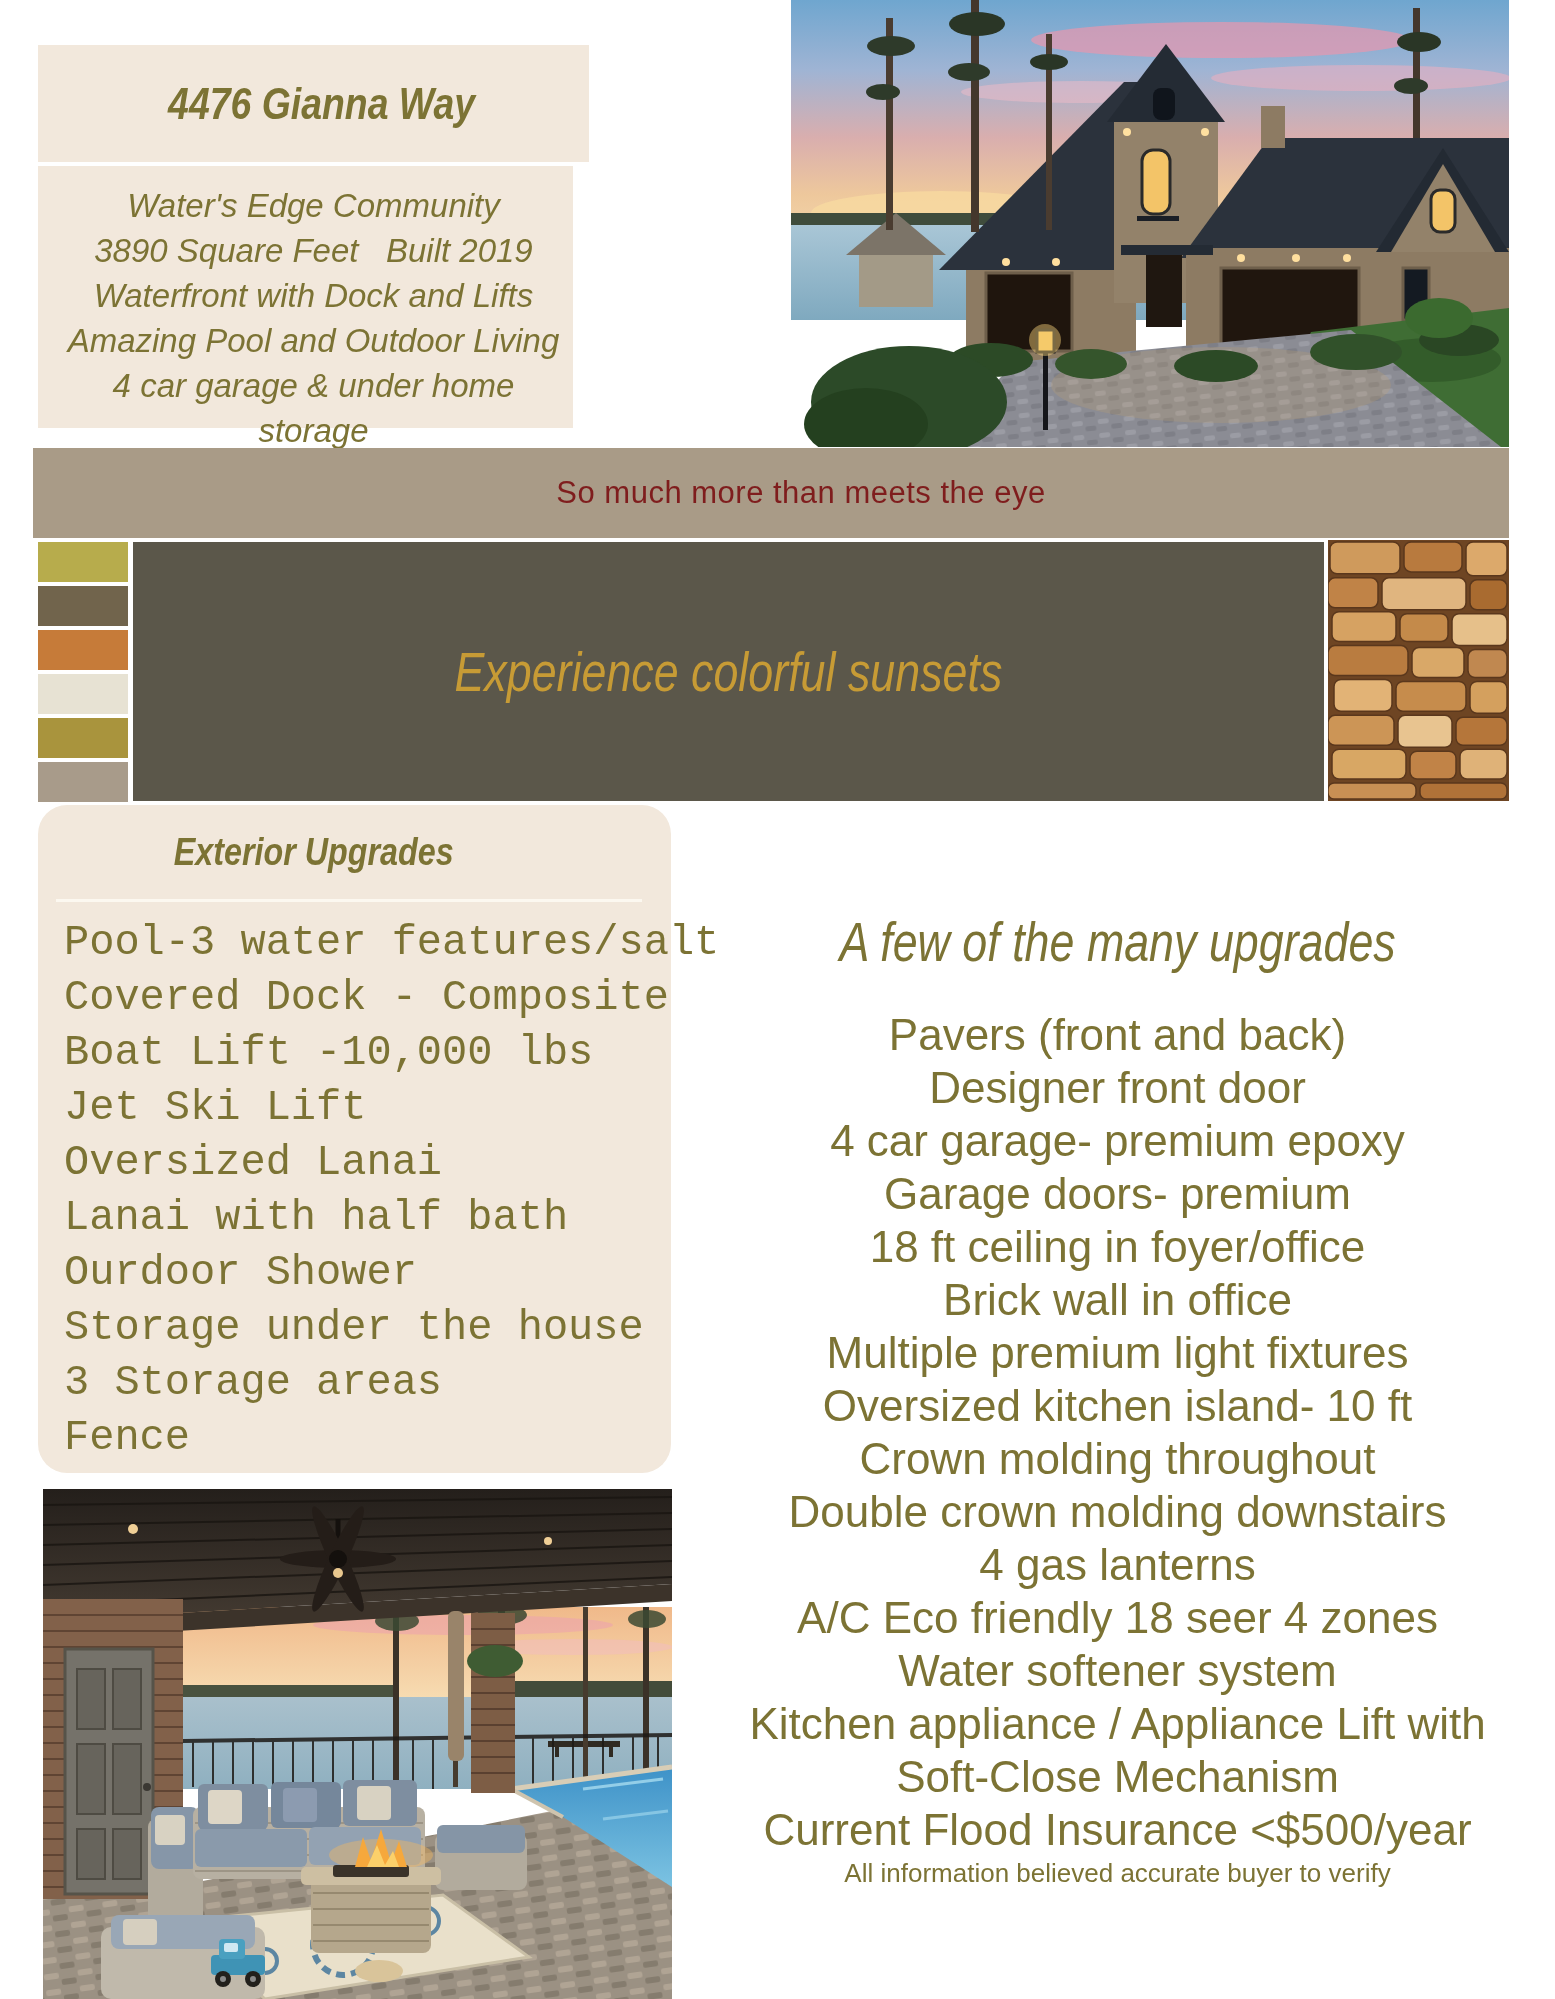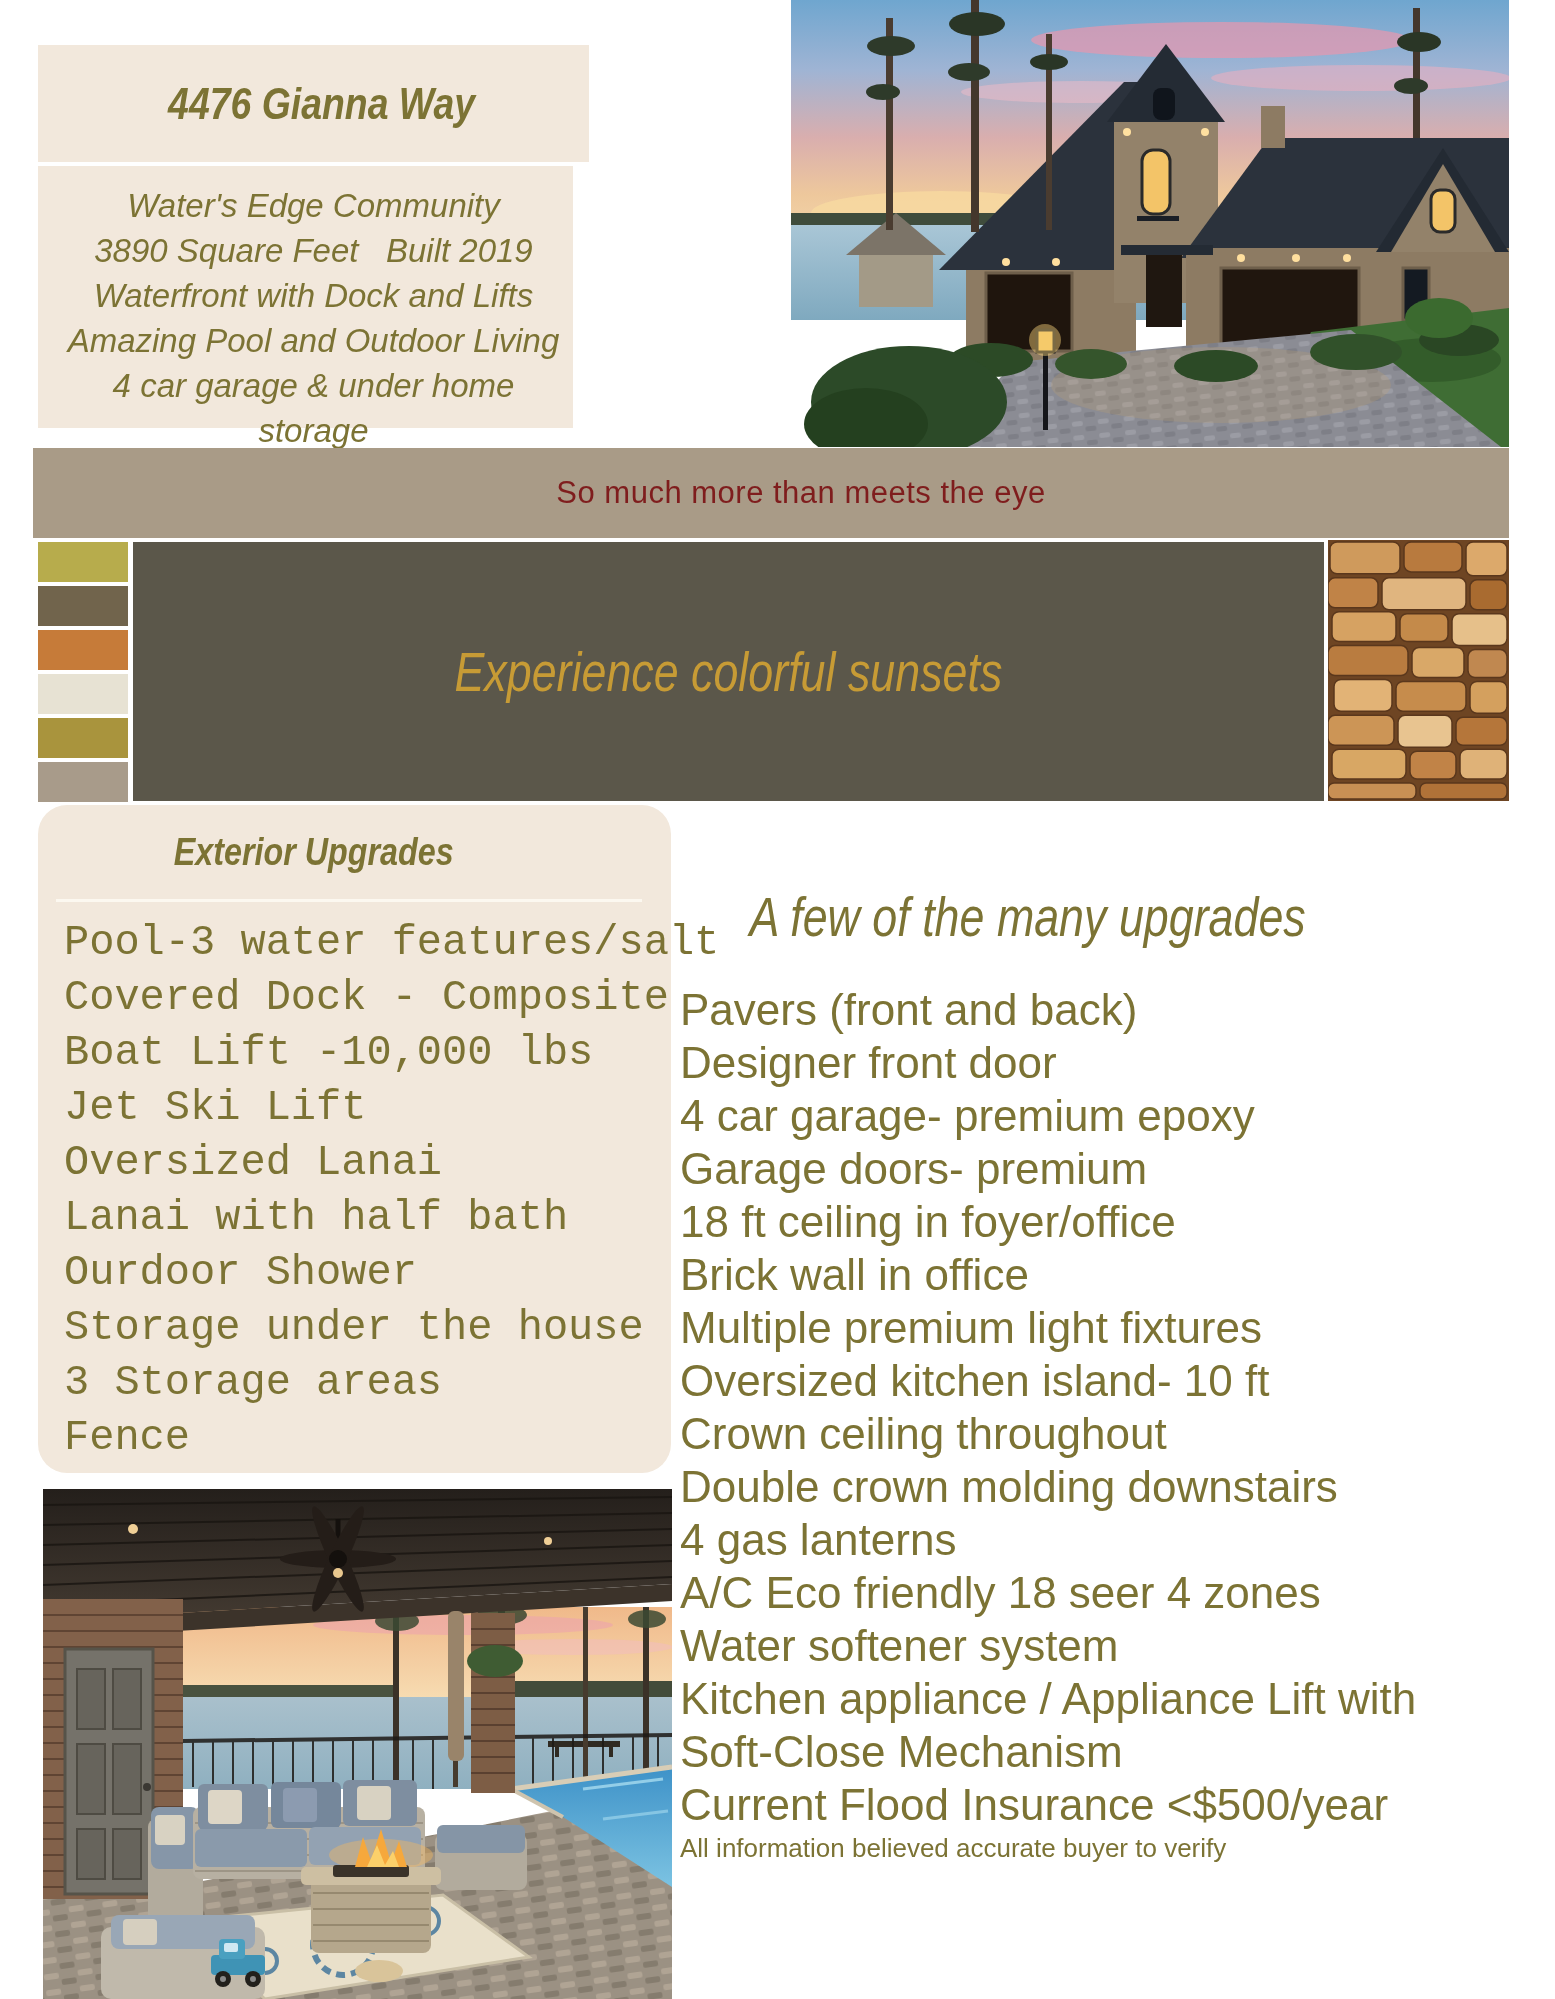--- a/index.html
+++ b/index.html
@@ -50,21 +50,21 @@
     box-sizing:border-box; padding-top:24px;border-radius:29px; }
   .ext-heading-wrap { width:520px; text-align:center; line-height:46px; }
   .ext-heading { font-size:38px; font-weight:bold; font-style:italic;
     color:var(--olive-text,#7c7334); white-space:nowrap; }
   .ext-underline { margin-top:16px; margin-left:2px; width:586px; height:3px;
     background:var(--underline,#fcf8f0); }
   .ext-list { margin-top:14px; padding-left:10px;font-family:Liberation Mono, monospace; }
   .ext-item { font-size:42px; line-height:55px; color:var(--olive-text,#7c7334);
     white-space:nowrap; }
 
-  .upgrades-col { left:680px; top:867px; width:875px; text-align:left; }
+  .upgrades-col { left:680px; top:892px; width:875px; text-align:center; }
   .up-heading { margin-top:18px; font-size:56px; font-style:italic;
     line-height:64px; color:var(--olive-text,#7c7334); white-space:nowrap; }
   .up-list { margin-top:34px; }
   .up-line { font-size:44px; line-height:53px; color:var(--olive-text,#7c7334);
     white-space:nowrap; }
   .disclaimer { margin-top:2px; font-size:26px; line-height:30px;
     color:var(--olive-text,#7c7334); }
 </style>
 </head>
 <body>
@@ -443,21 +443,21 @@
     </div>
     <div class="up-list">
         <div class="up-line">Pavers (front and back)</div>
         <div class="up-line">Designer front door</div>
         <div class="up-line">4 car garage- premium epoxy</div>
         <div class="up-line">Garage doors- premium</div>
         <div class="up-line">18 ft ceiling in foyer/office</div>
         <div class="up-line">Brick wall in office</div>
         <div class="up-line">Multiple premium light fixtures</div>
         <div class="up-line">Oversized kitchen island- 10 ft</div>
-        <div class="up-line">Crown ceiling throughout</div>
+        <div class="up-line">Crown molding throughout</div>
         <div class="up-line">Double crown molding downstairs</div>
         <div class="up-line">4 gas lanterns</div>
         <div class="up-line">A/C Eco friendly 18 seer 4 zones</div>
         <div class="up-line">Water softener system</div>
         <div class="up-line">Kitchen appliance / Appliance Lift with</div>
         <div class="up-line">Soft-Close Mechanism</div>
         <div class="up-line">Current Flood Insurance &lt;$500/year</div>
       </div>
     <div class="disclaimer">All information believed accurate buyer to verify</div>
   </div>

